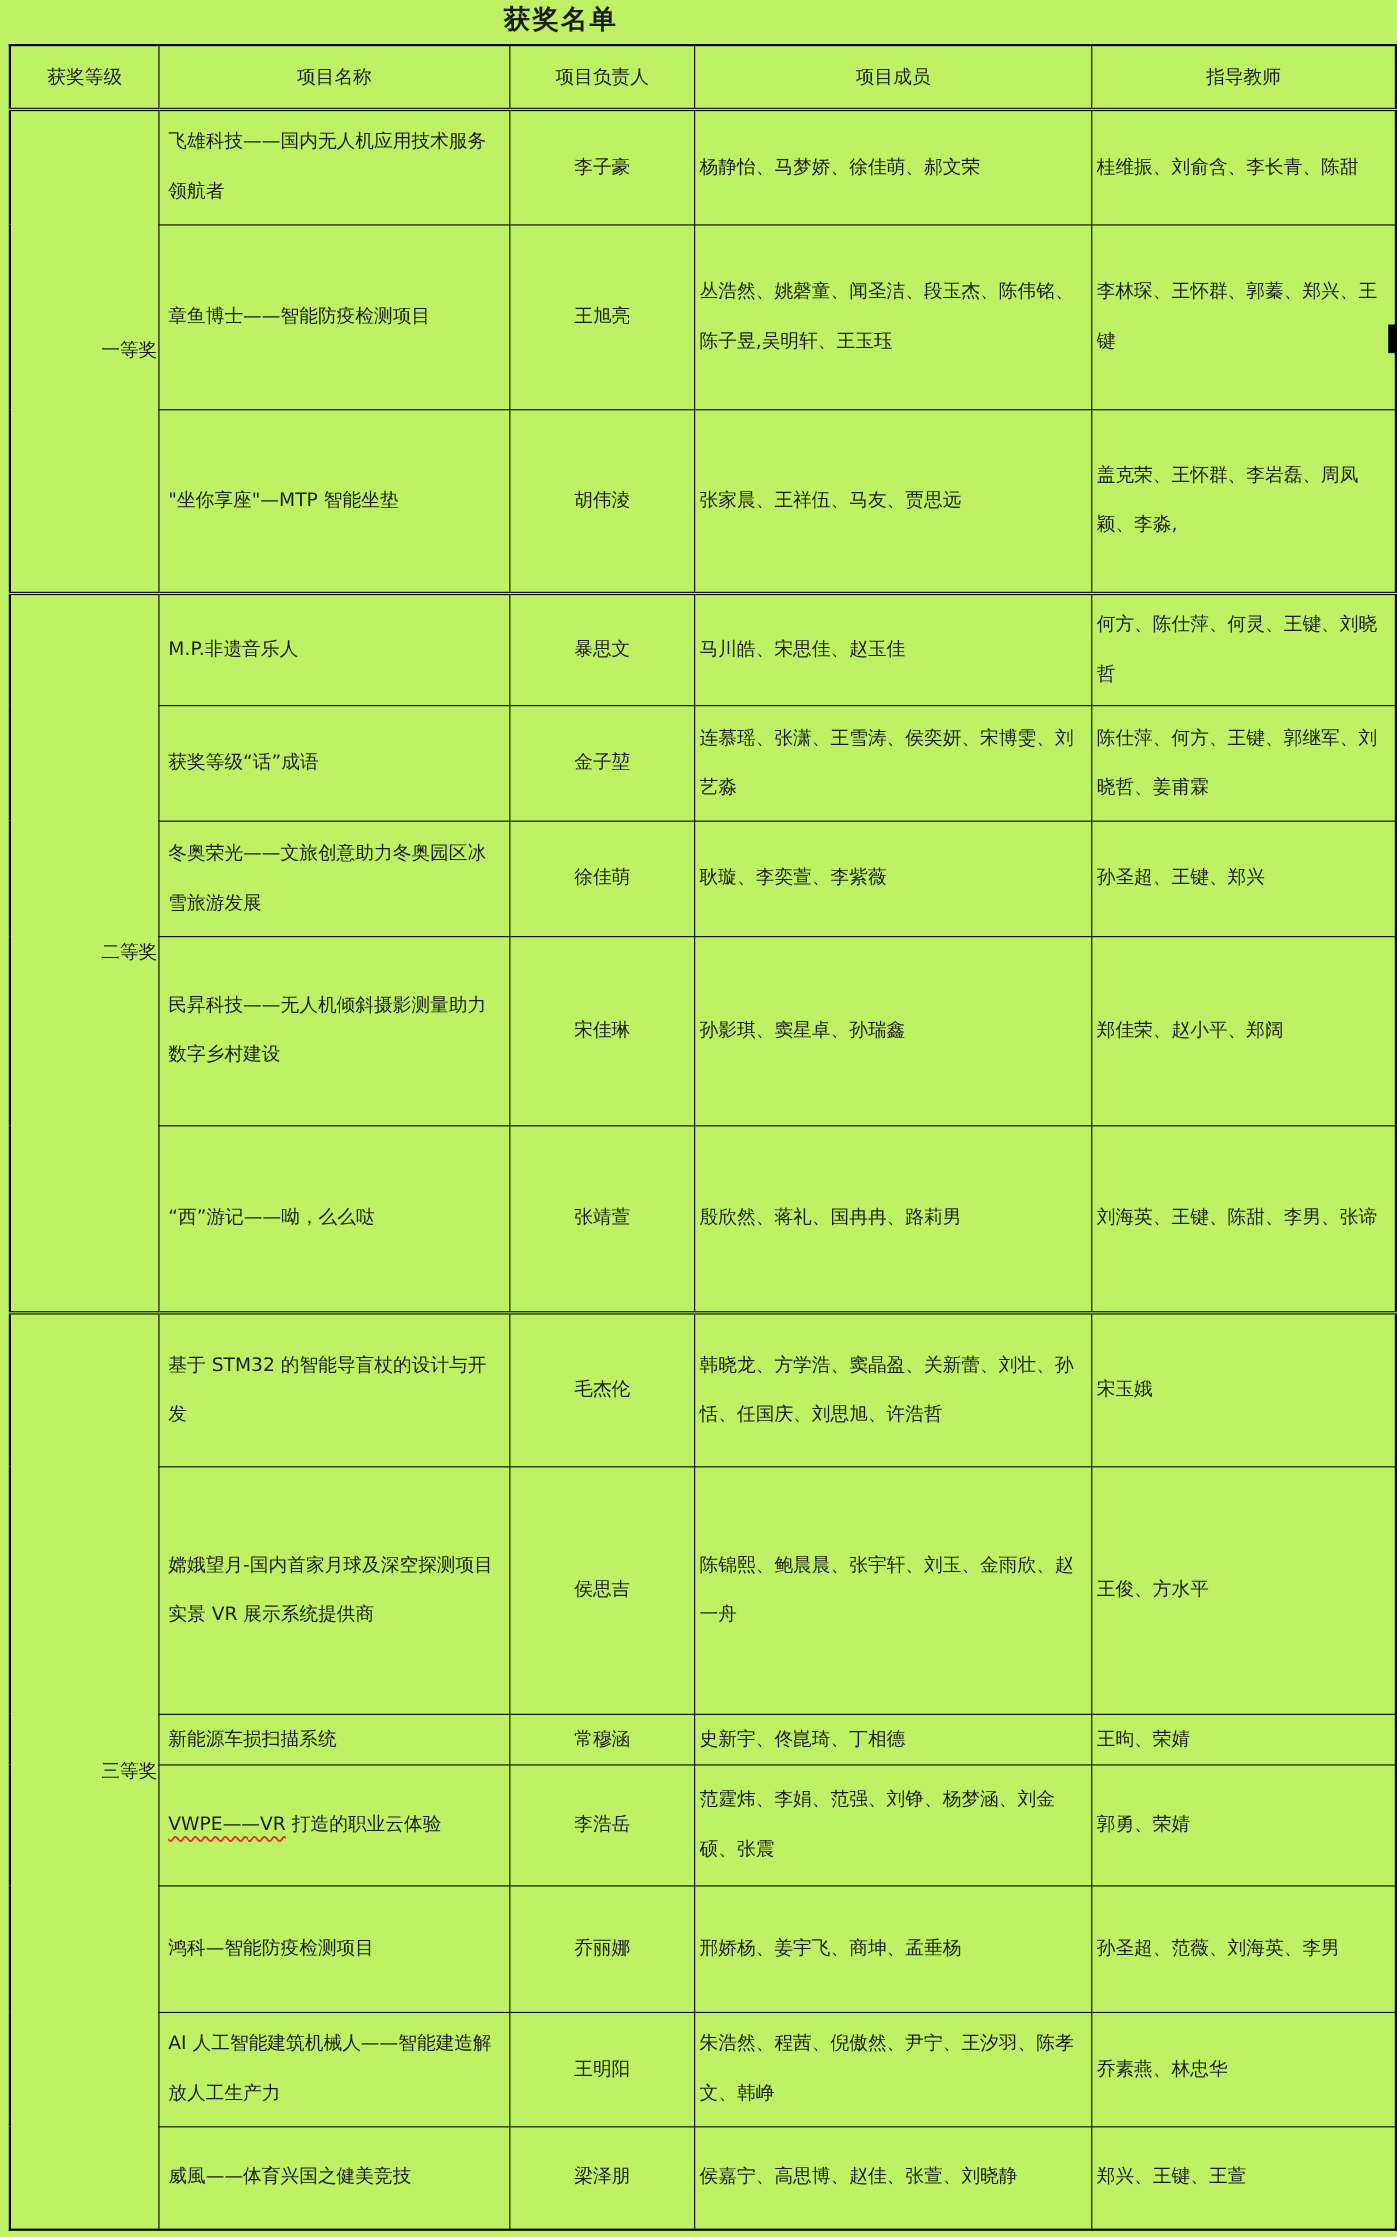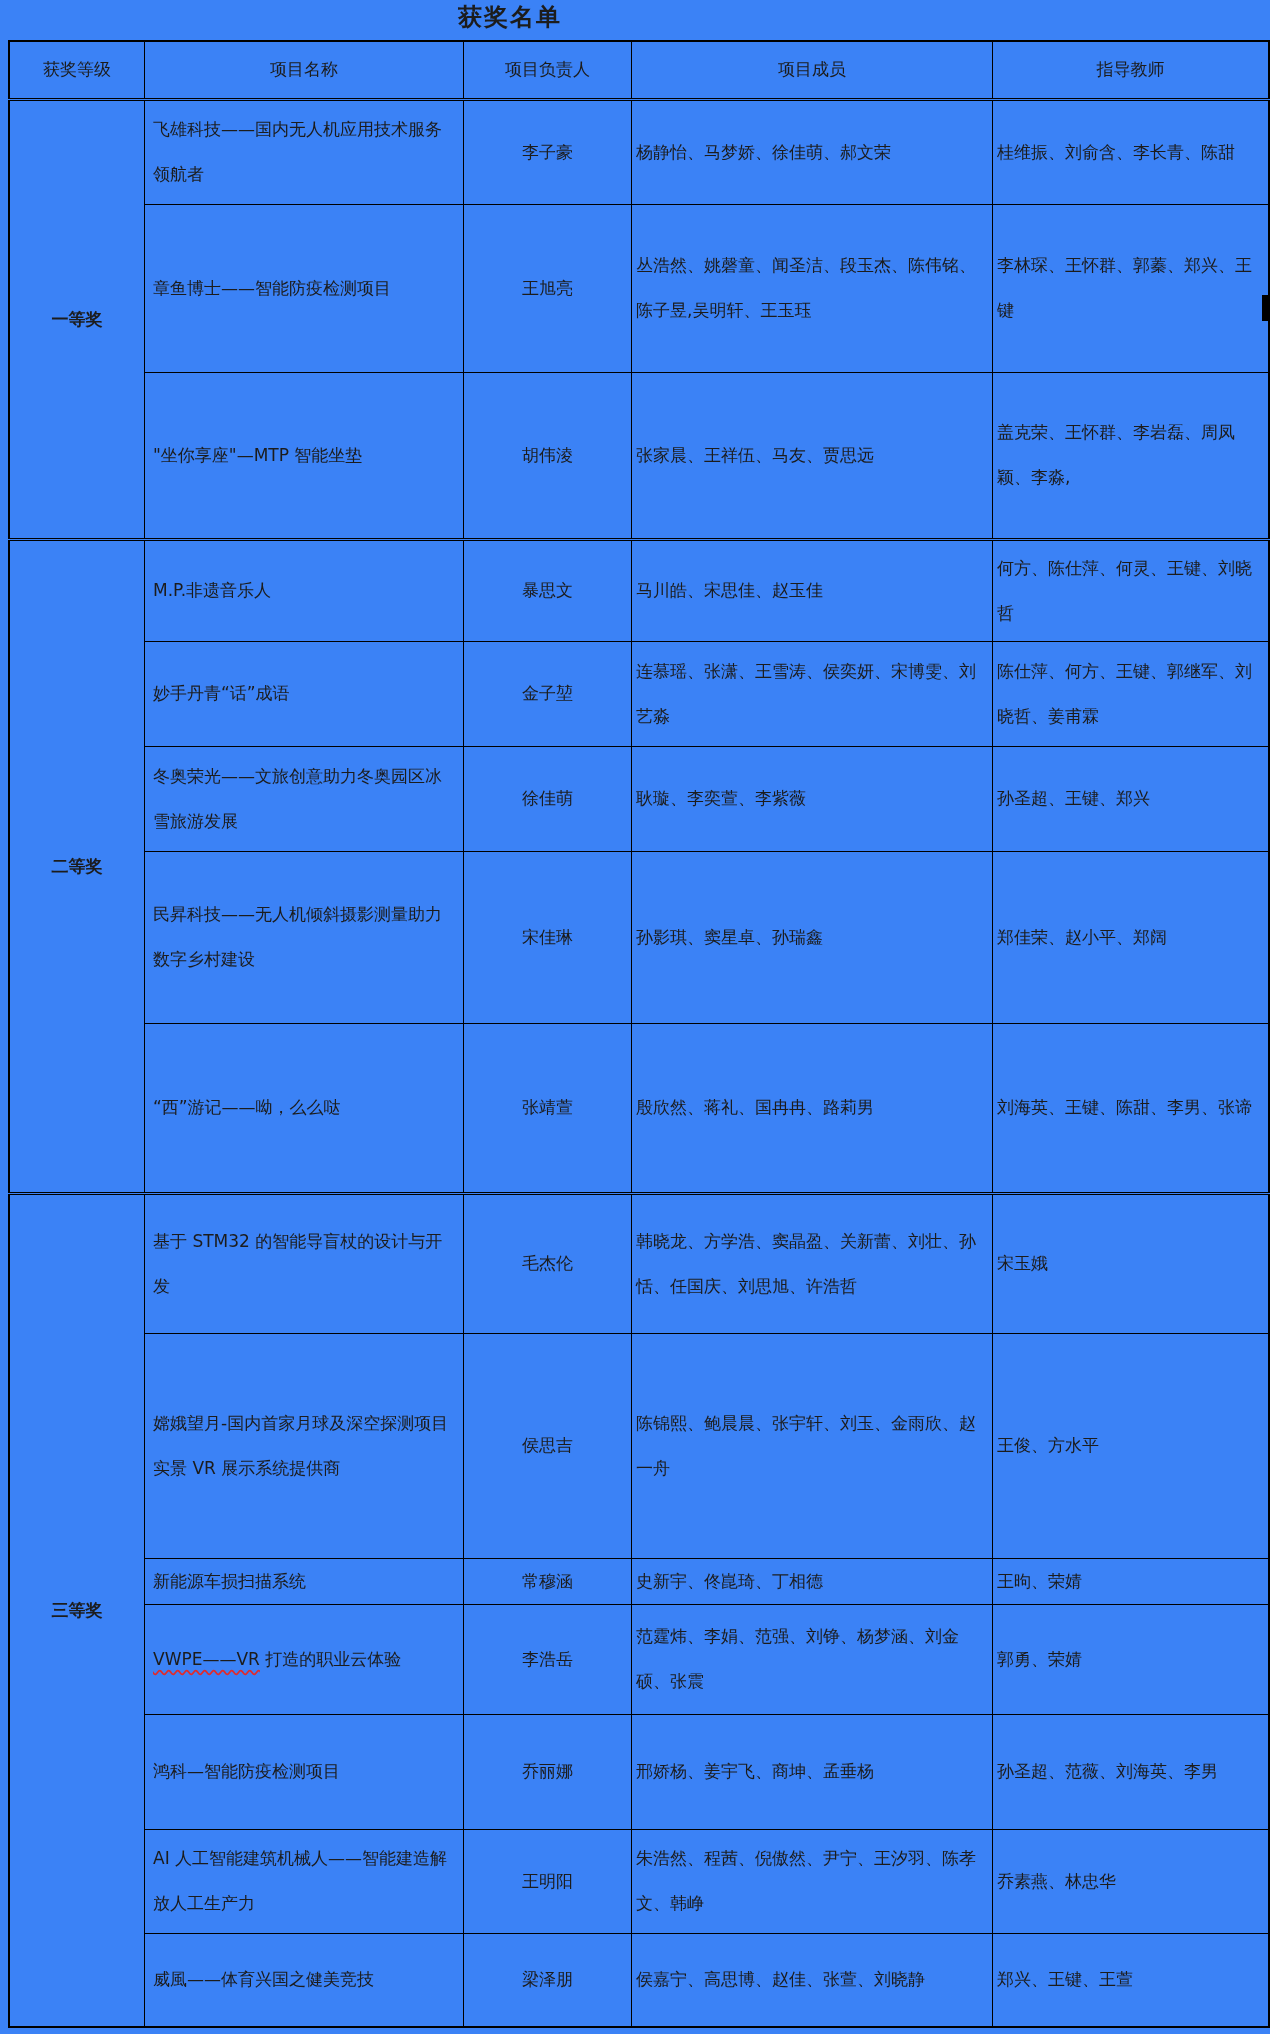--- a/index.html
+++ b/index.html
@@ -1,42 +1,42 @@
 <!DOCTYPE html>
 <html><head>
 <meta charset="utf-8">
 <style>
   html,body{margin:0;padding:0;}
   body{
     width:1270px;height:2034px;background:#ffffff;
     font-family:"DejaVu Sans","Liberation Sans",sans-serif;
     color:#1c1c1c;
   }
-  .page{position:relative;width:1270px;height:2034px;overflow:hidden;background:#3b82f6;}
+  .page{position:relative;width:1270px;height:2034px;overflow:hidden;background:#bef264;}
   .title{
     position:absolute;top:1px;left:510px;transform:translateX(-50%);
     margin:0;font-size:24px;font-weight:700;letter-spacing:2px;white-space:nowrap;
   }
   table.awards{
     position:absolute;top:40px;left:8px;width:1254px;
     border-collapse:collapse;table-layout:fixed;
     border:2px solid #000;
   }
   th,td{border:1px solid #000;}
   th{
     font-size:17px;font-weight:400;text-align:center;vertical-align:middle;
     padding:0;
   }
   thead th{border-bottom:3px double #000;}
   tr.sec td{border-top:3px double #000;margin-left:45px;}
   td{
     font-size:17px;line-height:45px;vertical-align:middle;
     padding:0 3px;word-break:break-all;
   }
-  td.level{text-align:center;padding:0 1px;font-weight:bold;}
+  td.level{text-align:right;padding:0 1px;}
   td.project{padding:0 6px 0 8px;}
   td.leader{text-align:center;padding:0 2px;}
   td.members{padding:0 2px 0 4px;}
   td.teachers{padding:0 2px 0 4px;}
   .u{text-underline-offset:3px;}
   .wavy{
     text-decoration:underline wavy #e02b2b;
     text-decoration-skip-ink:none;text-underline-offset:5px;
   }
   .edge-mark{position:absolute;right:0;top:295px;width:8px;height:26px;background:#000;}
@@ -78,21 +78,21 @@
           <td class="teachers">盖克荣、王怀群、李岩磊、周凤颖、李淼,</td>
         </tr>
         <tr class="sec" style="height: 102px;">
           <td class="level" rowspan="5">二等奖</td>
           <td class="project">M.P.非遗音乐人</td>
           <td class="leader">暴思文</td>
           <td class="members">马川皓、宋思佳、赵玉佳</td>
           <td class="teachers">何方、陈仕萍、何灵、王键、刘晓哲</td>
         </tr>
         <tr style="height: 105px;">
-          <td class="project">妙手丹青“话”成语</td>
+          <td class="project">获奖等级“话”成语</td>
           <td class="leader">金子堃</td>
           <td class="members">连慕瑶、张潇、王雪涛、侯奕妍、宋博雯、刘艺淼</td>
           <td class="teachers">陈仕萍、何方、王键、郭继军、刘晓哲、姜甫霖</td>
         </tr>
         <tr style="height: 105px;">
           <td class="project">冬奥荣光——文旅创意助力冬奥园区冰雪旅游发展</td>
           <td class="leader">徐佳萌</td>
           <td class="members">耿璇、李奕萱、李紫薇</td>
           <td class="teachers">孙圣超、王键、郑兴</td>
         </tr>

